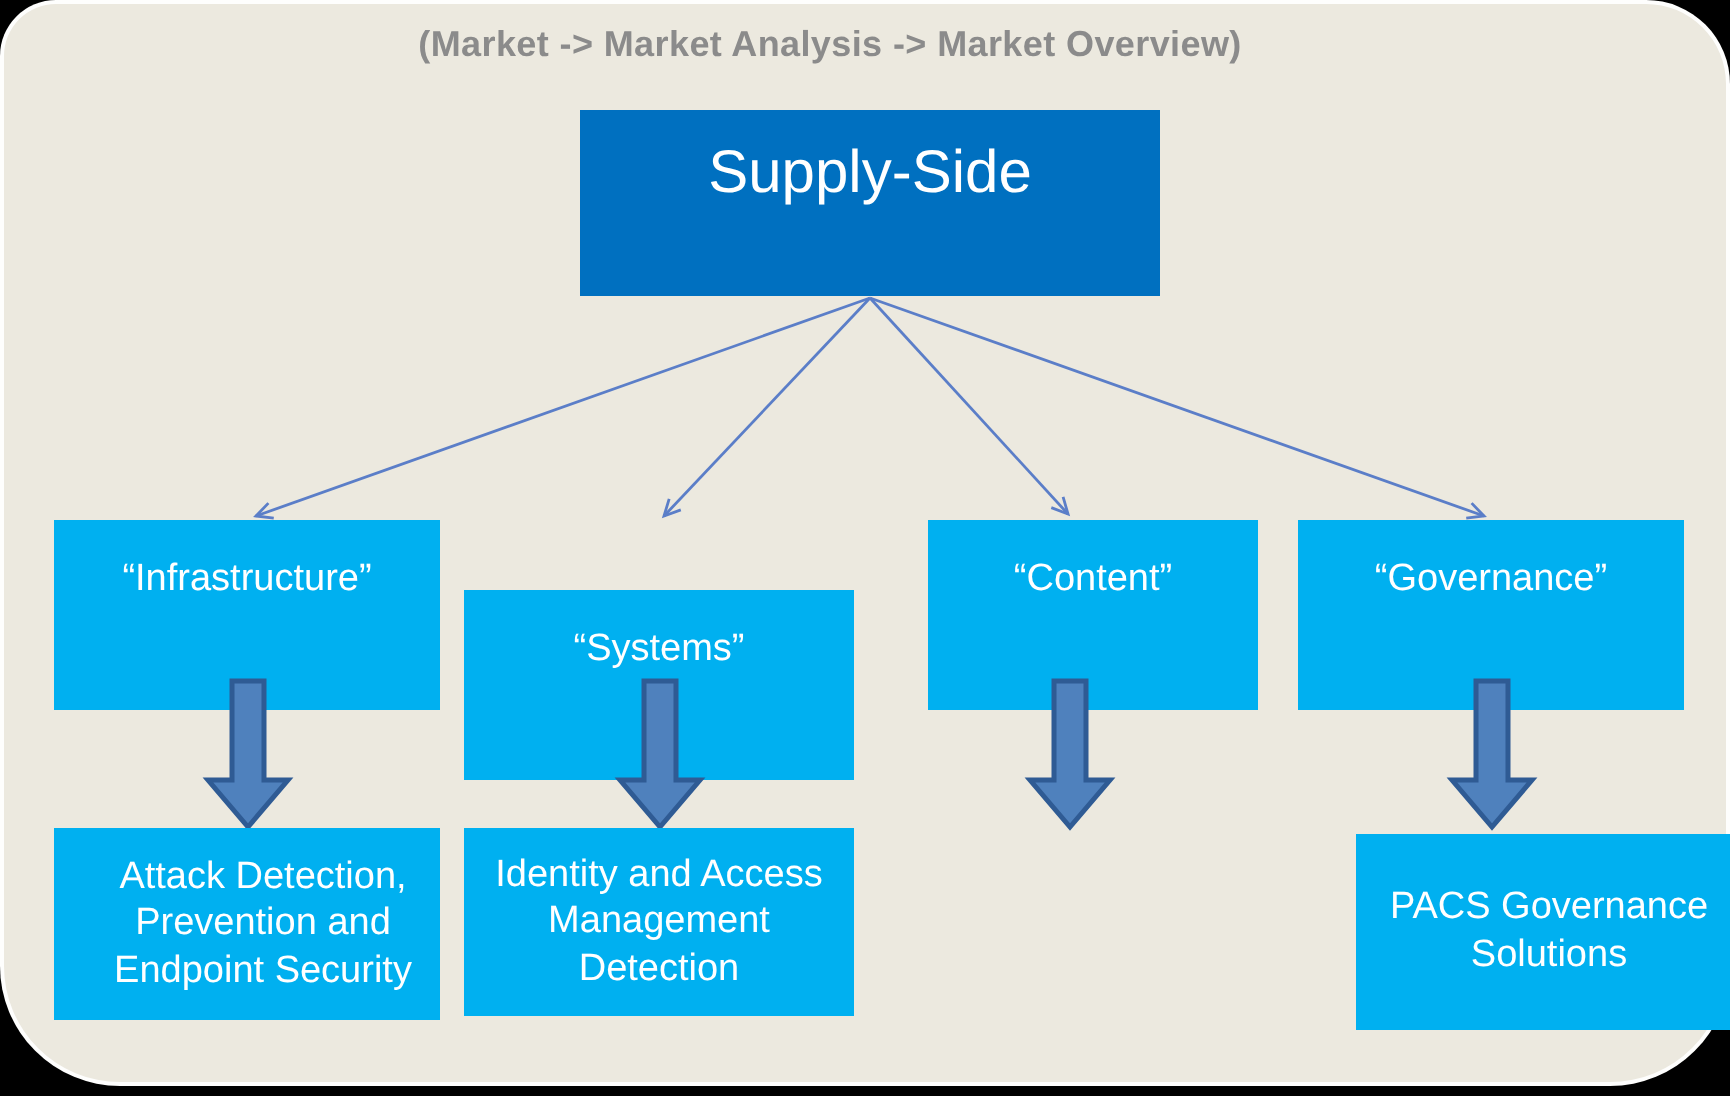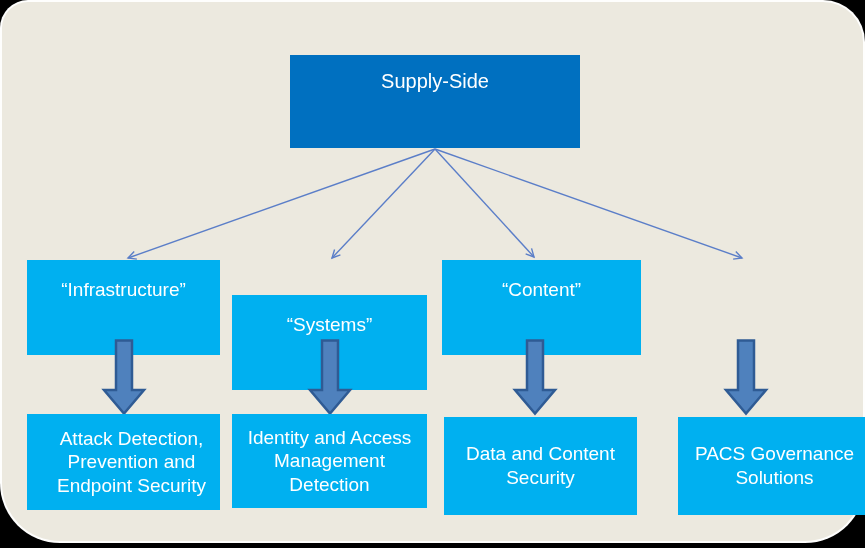--- a/index.html
+++ b/index.html
@@ -23,21 +23,21 @@
     color: var(--breadcrumb-text, #8B8B8B);
     letter-spacing: 0.2px;
   }
 
   .root-box {
     position: absolute;
     left: 288px; top: 53px;
     width: 290px; height: 93px;
     background: var(--root-box, #0070C0);
     color: #fff;
-    font-size: 20px;
+    font-size: 30px;
     display: flex;
     justify-content: center;
     align-items: flex-start;
     padding-top: 15px;
   }
 
   .connectors {
     position: absolute;
     left: 0; top: 0;
     width: 865px; height: 548px;
@@ -86,20 +86,21 @@
     justify-content: center;
     align-items: center;
     padding: 4px 8px;
   }
 </style>
 </head>
 <body>
 
 <div class="slide-panel">
 
+  <div class="breadcrumb">(Market -&gt; Market Analysis -&gt; Market Overview)</div>
 
   <div class="root-box">
     <span>Supply-Side</span>
   </div>
 
   <svg class="connectors" viewBox="0 0 865 548">
     <defs>
       <marker id="openArrow" markerWidth="14" markerHeight="14" refX="9" refY="5" orient="auto" markerUnits="userSpaceOnUse">
         <path class="connector-head" d="M1,1 L9,5 L1,9"></path>
       </marker>
@@ -109,22 +110,25 @@
     <line class="connector-line" x1="433" y1="147" x2="532" y2="255" marker-end="url(#openArrow)"></line>
     <line class="connector-line" x1="433" y1="147" x2="740" y2="256" marker-end="url(#openArrow)"></line>
   </svg>
 
   <div class="category-box" style="left:25px;  width:193px;">
     <span>“Infrastructure”</span>
   </div>
   <div class="category-box" style="left:230px; width:195px;margin-top:35px;">
     <span>“Systems”</span>
   </div>
-  <div class="category-box" style="left:440px; width:199px;">
+  <div class="category-box" style="left:462px; width:165px;">
     <span>“Content”</span>
+  </div>
+  <div class="category-box" style="left:647px; width:193px;">
+    <span>“Governance”</span>
   </div>
 
   <svg class="block-arrow" style="left:98px;" viewBox="0 0 48 77">
     <polygon points="16,1.5 32,1.5 32,51 44,51 24,74.5 4,51 16,51"></polygon>
   </svg>
   <svg class="block-arrow" style="left:304px;" viewBox="0 0 48 77">
     <polygon points="16,1.5 32,1.5 32,51 44,51 24,74.5 4,51 16,51"></polygon>
   </svg>
   <svg class="block-arrow" style="left:509px;" viewBox="0 0 48 77">
     <polygon points="16,1.5 32,1.5 32,51 44,51 24,74.5 4,51 16,51"></polygon>
@@ -132,20 +136,17 @@
   <svg class="block-arrow" style="left:720px;" viewBox="0 0 48 77">
     <polygon points="16,1.5 32,1.5 32,51 44,51 24,74.5 4,51 16,51"></polygon>
   </svg>
 
   <div class="solution-box" style="left:25px;  top:412px; width:193px; height:96px;padding-left:24px;">
     <span>Attack Detection, Prevention and Endpoint Security</span>
   </div>
   <div class="solution-box" style="left:230px; top:412px; width:195px; height:94px;">
     <span>Identity and Access Management Detection</span>
   </div>
-  <div class="solution-box" style="left:442px; top:415px; width:193px; height:98px;">
-    <span>Data and Content Security</span>
-  </div>
   <div class="solution-box" style="left:676px; top:415px; width:193px; height:98px;">
     <span>PACS Governance Solutions</span>
   </div>
 
 </div>
 
 </body></html>

